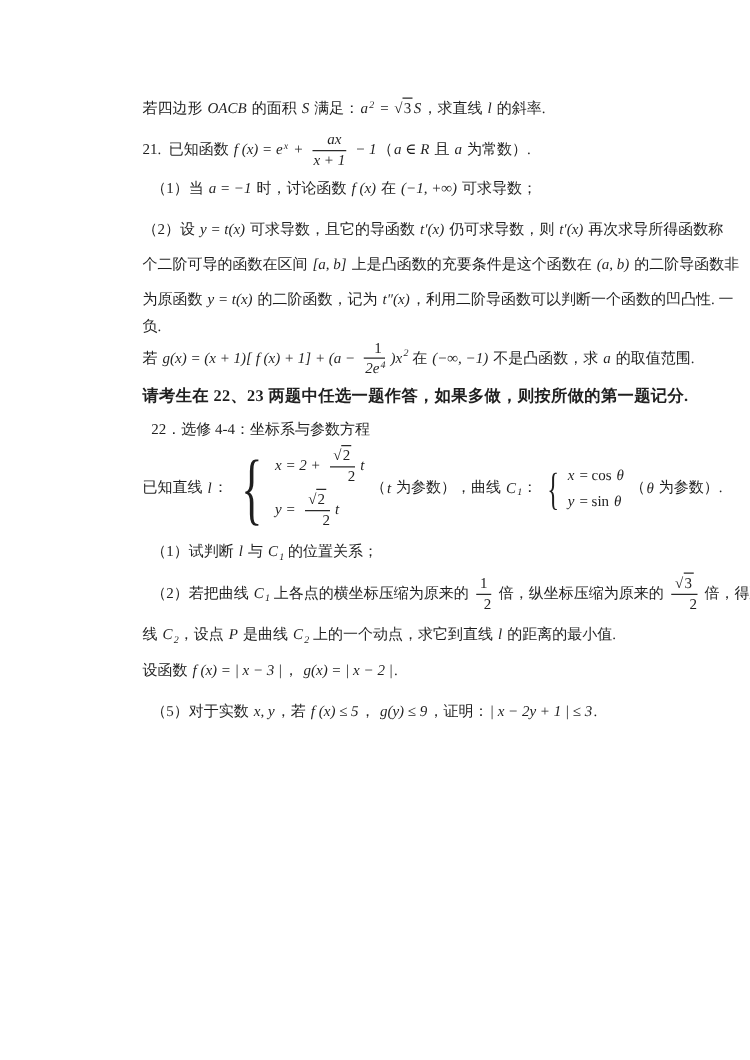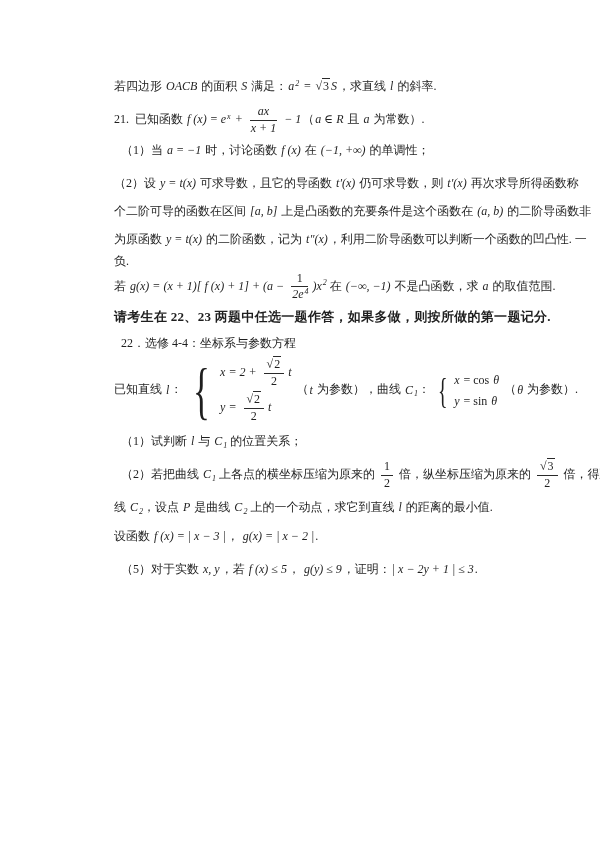--- a/index.html
+++ b/index.html
@@ -20,41 +20,41 @@
   .mb6  { margin-bottom:6px; }
   .mb8  { margin-bottom:8px;font-family:Liberation Serif, serif; }
   .mb10 { margin-bottom:10px; }
   .mb12 { margin-bottom:12px; }
   .mb14 { margin-bottom:14px; }
   .mb16 { margin-bottom:16px; }
   .seg-text { font-style:normal; }
   .seg-math { font-style:italic; margin:0 1px; }
   .seg-sup { font-size:8px; font-style:italic; position:relative; top:-0.55em; line-height:0; }
   .seg-sub { font-size:8px; font-style:italic; position:relative; top:0.35em; line-height:0; }
-  .frac { display:inline-block; vertical-align:middle; text-align:center; margin:0 3px; line-height:1.15; }
+  .frac { display:inline-block; vertical-align:middle; text-align:right; margin:0 3px; line-height:1.15; }
   .frac-num { display:block; border-bottom:1px solid #2a2a2a; padding:0 3px 1px; }
   .frac-den { display:block; padding-top:1px; }
   .sqrt { white-space:nowrap; }
   .sqrt-sym { font-style:normal; }
   .sqrt-rad { border-top:1px solid #2a2a2a; font-style:normal; padding:0 1px; }
   .system { display:inline-flex; align-items:center; vertical-align:middle; margin:0 4px; }
   .system-brace { display:inline-block; font-weight:400; line-height:0.9; transform:scaleX(0.55); transform-origin:center; }
   .brace-lg { font-size:64px; }
   .brace-sm { font-size:36px; }
   .system-rows { display:inline-flex; flex-direction:column; align-items:flex-start; row-gap:4px; margin-left:2px; }
   .system-row { display:block; }
 </style>
 </head>
 <body>
 
 <div class="page">
   <div>
       <div class="line mb10"><span class="seg-text">若四边形 </span><span class="seg-math">OACB</span><span class="seg-text"> 的面积 </span><span class="seg-math">S</span><span class="seg-text"> 满足：</span><span class="seg-math">a</span><span class="seg-sup">2</span><span class="seg-math"> = </span><span class="sqrt"><span class="sqrt-sym">√</span><span class="sqrt-rad">3</span></span><span class="seg-math">S</span><span class="seg-text">，求直线 </span><span class="seg-math">l</span><span class="seg-text"> 的斜率.</span></div>
       <div class="line mb6"><span class="seg-text">21.&nbsp;&nbsp;已知函数 </span><span class="seg-math">f (x) = e</span><span class="seg-sup">x</span><span class="seg-math"> + </span><span class="frac"><span class="frac-num"><span class="seg-math">ax</span></span><span class="frac-den"><span class="seg-math">x + 1</span></span></span><span class="seg-math"> − 1</span><span class="seg-text">（</span><span class="seg-math">a ∈ R</span><span class="seg-text"> 且 </span><span class="seg-math">a</span><span class="seg-text"> 为常数）.</span></div>
-      <div class="line item mb10"><span class="seg-text">（1）当 </span><span class="seg-math">a = −1</span><span class="seg-text"> 时，讨论函数 </span><span class="seg-math">f (x)</span><span class="seg-text"> 在 </span><span class="seg-math">(−1, +∞)</span><span class="seg-text"> 的单调性；</span></div>
+      <div class="line item mb10"><span class="seg-text">（1）当 </span><span class="seg-math">a = −1</span><span class="seg-text"> 时，讨论函数 </span><span class="seg-math">f (x)</span><span class="seg-text"> 在 </span><span class="seg-math">(−1, +∞)</span><span class="seg-text"> 可求导数；</span></div>
       <div class="line para"><span class="seg-text">（2）设 </span><span class="seg-math">y = t(x)</span><span class="seg-text"> 可求导数，且它的导函数 </span><span class="seg-math">t′(x)</span><span class="seg-text"> 仍可求导数，则 </span><span class="seg-math">t′(x)</span><span class="seg-text"> 再次求导所得函数称</span></div>
       <div class="line para"><span class="seg-text">个二阶可导的函数在区间 </span><span class="seg-math">[a, b]</span><span class="seg-text"> 上是凸函数的充要条件是这个函数在 </span><span class="seg-math">(a, b)</span><span class="seg-text"> 的二阶导函数非</span></div>
       <div class="line para"><span class="seg-text">为原函数 </span><span class="seg-math">y = t(x)</span><span class="seg-text"> 的二阶函数，记为 </span><span class="seg-math">t″(x)</span><span class="seg-text">，利用二阶导函数可以判断一个函数的凹凸性. 一</span></div>
       <div class="line mb2"><span class="seg-text">负.</span></div>
       <div class="line mb6"><span class="seg-text">若 </span><span class="seg-math">g(x) = (x + 1)[ f (x) + 1] + (a − </span><span class="frac"><span class="frac-num"><span class="seg-text">1</span></span><span class="frac-den"><span class="seg-math">2e</span><span class="seg-sup">4</span></span></span><span class="seg-math">)x</span><span class="seg-sup">2</span><span class="seg-text"> 在 </span><span class="seg-math">(−∞, −1)</span><span class="seg-text"> 不是凸函数，求 </span><span class="seg-math">a</span><span class="seg-text"> 的取值范围.</span></div>
       <div class="line bold mb10"><span class="seg-text">请考生在 22、23 两题中任选一题作答，如果多做，则按所做的第一题记分.</span></div>
       <div class="line h mb6"><span class="seg-text">22．选修 4-4：坐标系与参数方程</span></div>
       <div class="line mb10"><span class="seg-text">已知直线 </span><span class="seg-math">l</span><span class="seg-text">：</span><span class="system">
           <span class="system-brace brace-lg">{</span>
           <span class="system-rows">

